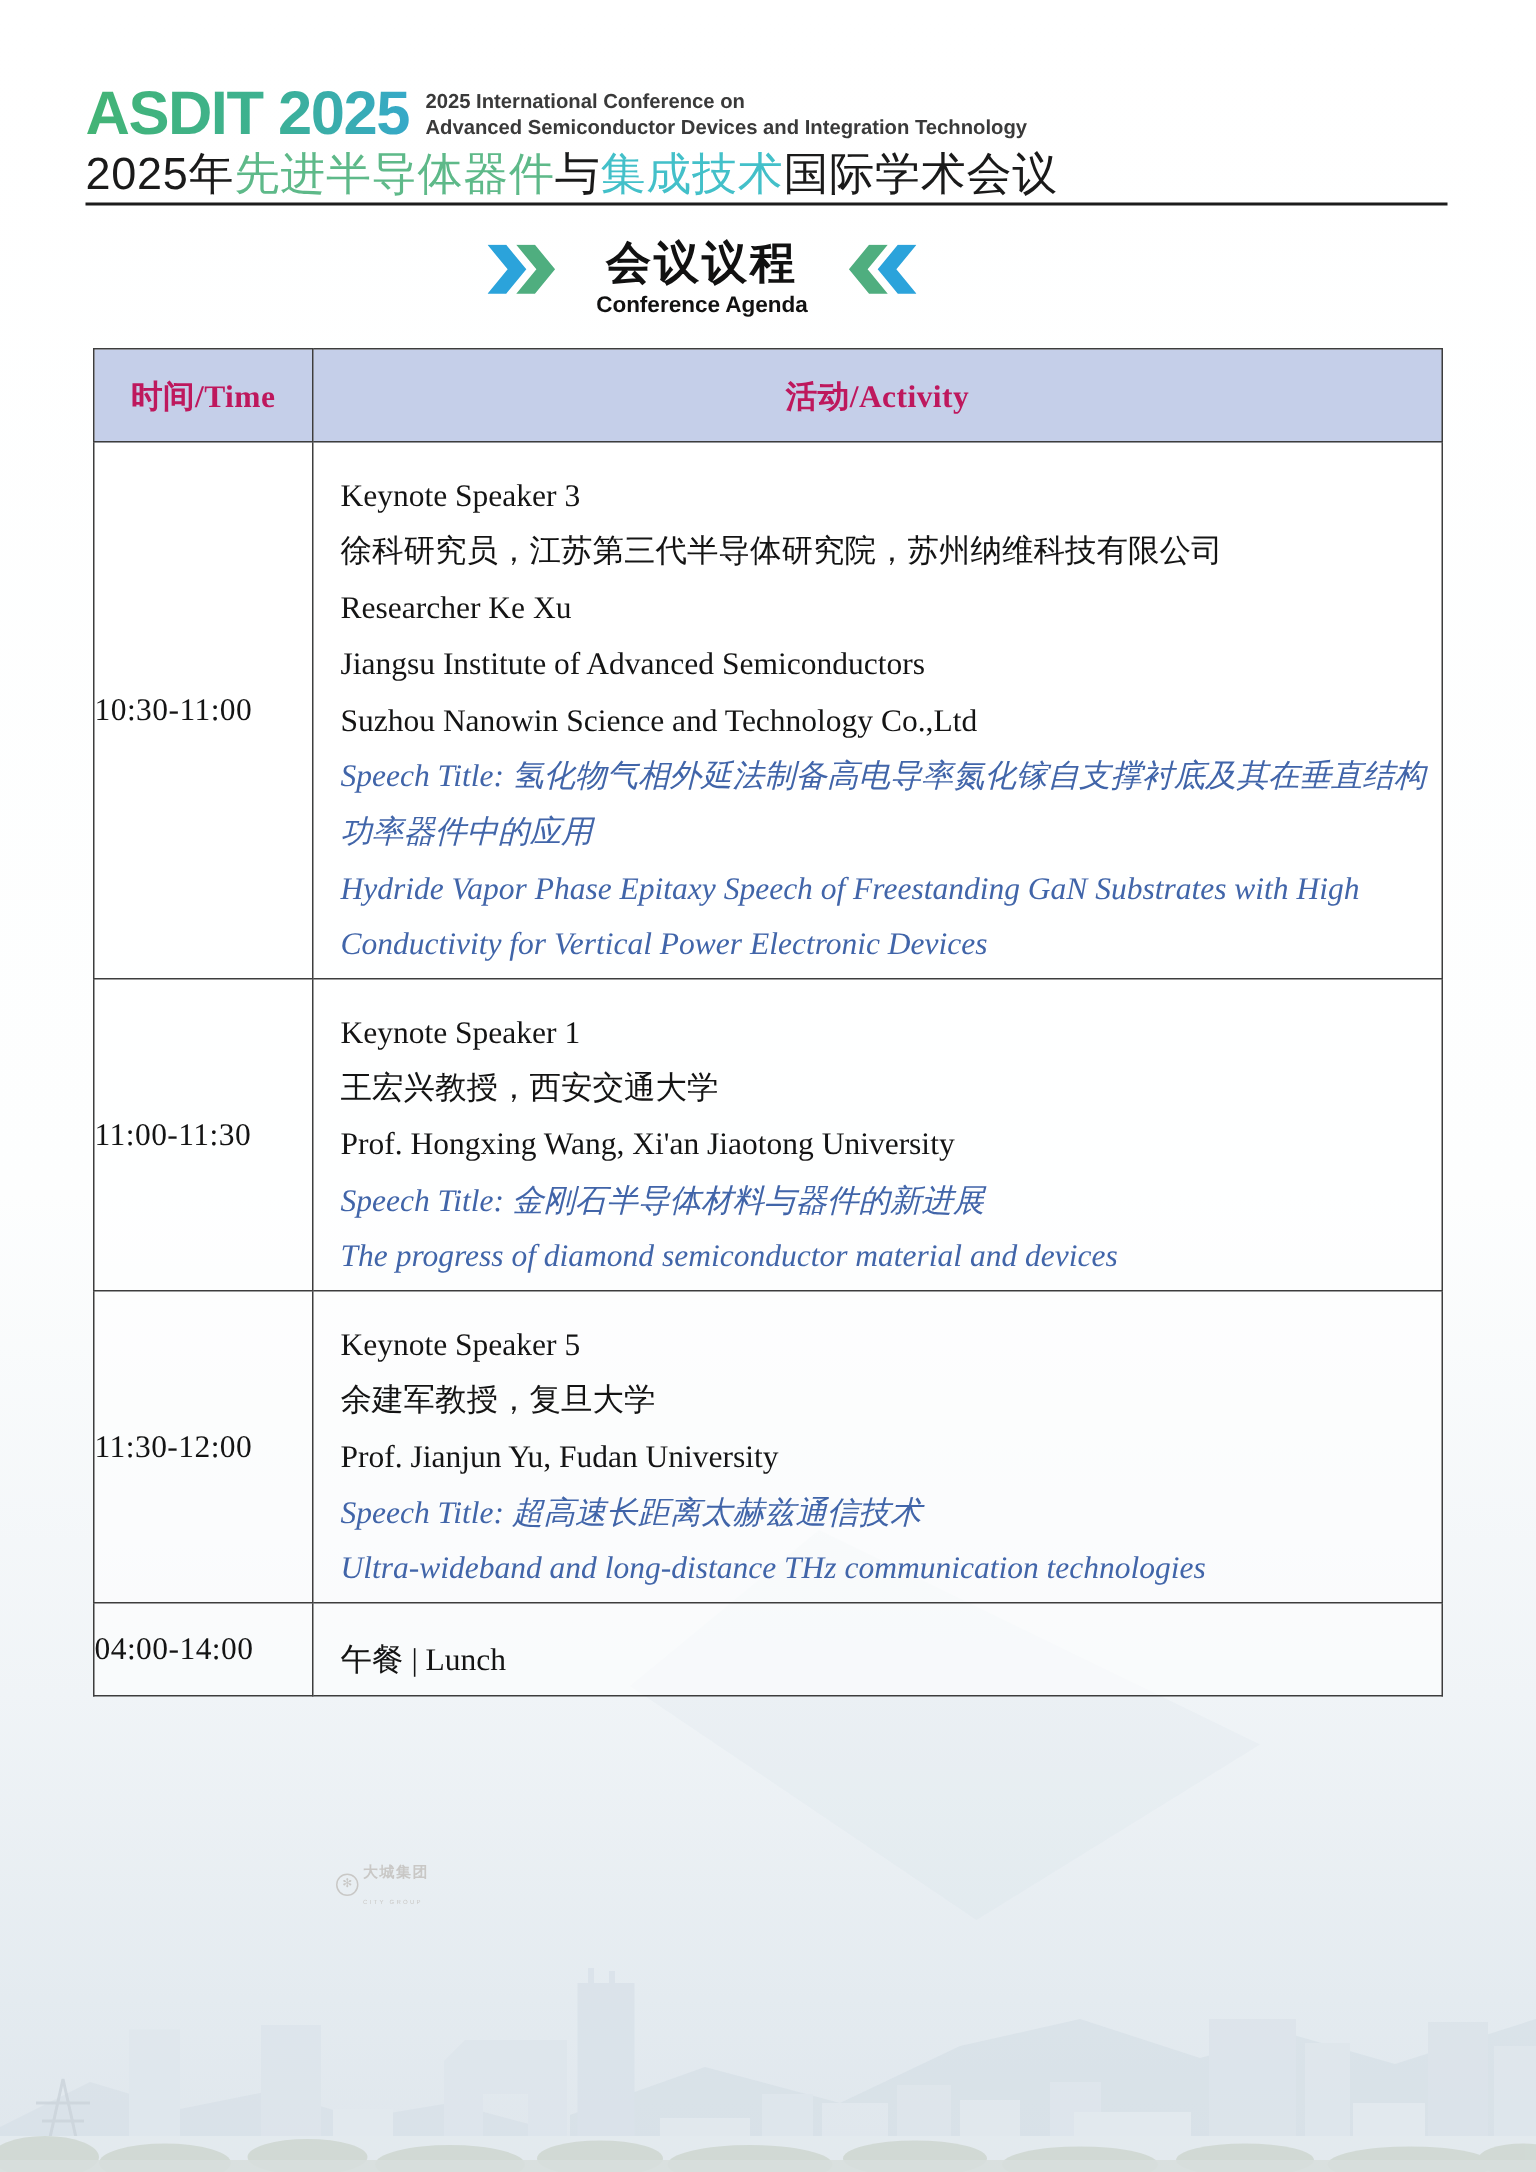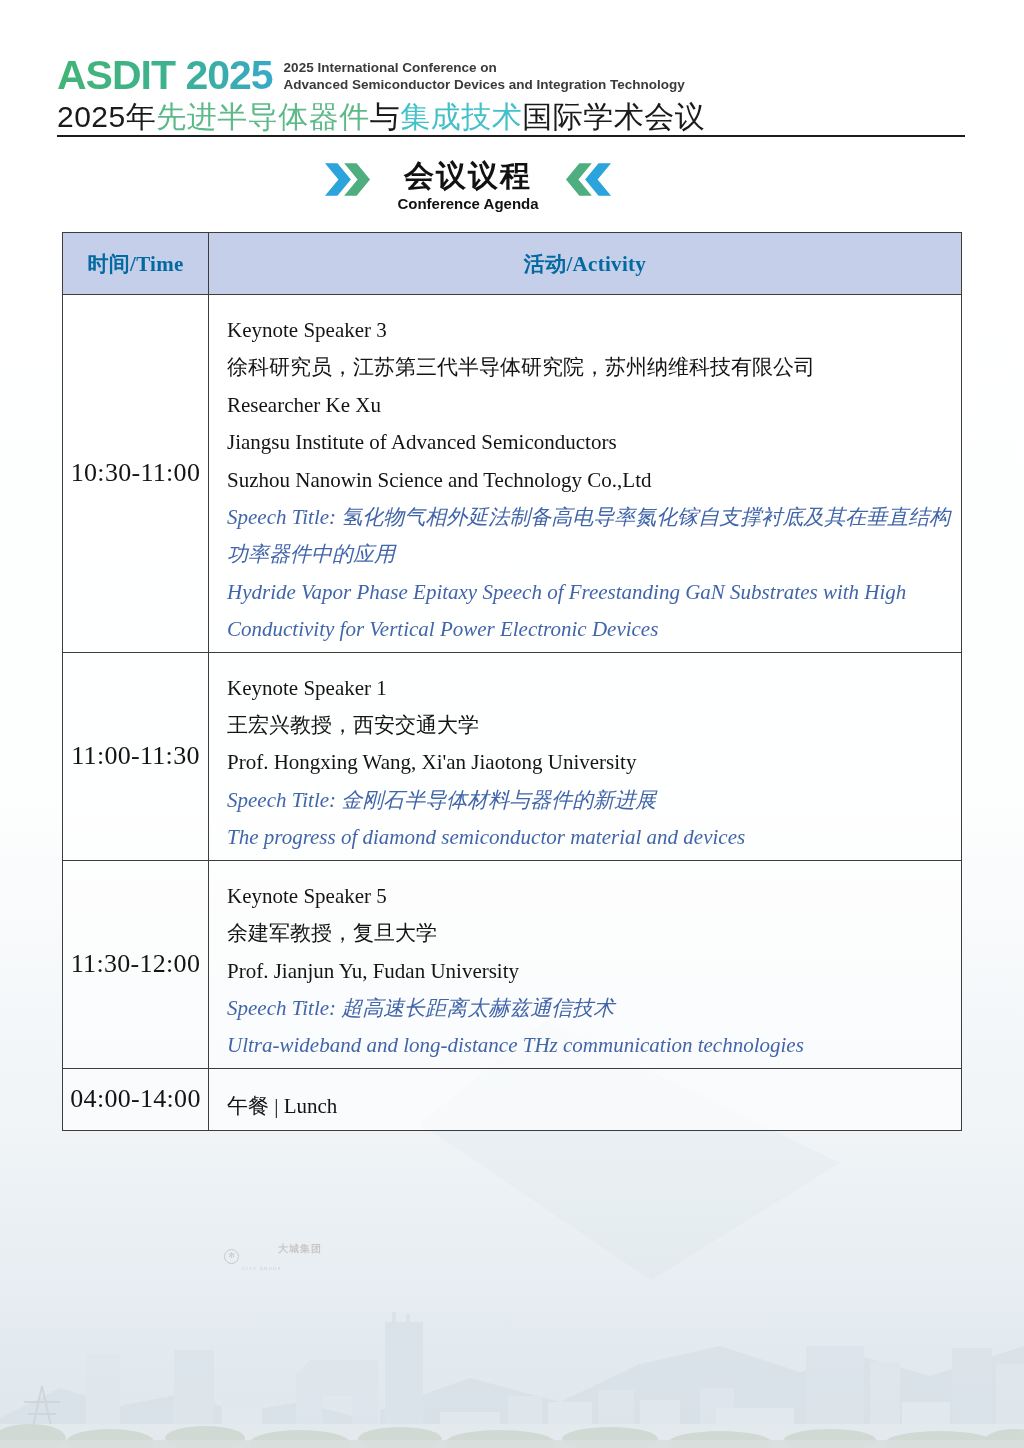--- a/index.html
+++ b/index.html
@@ -12,21 +12,21 @@
   
   .cityscape { position:absolute; left:0; bottom:0; width:1024px; height:298px; opacity:.75; }
   
   .facet { position:absolute; left:420px; top:1020px; width:420px; height:260px;
     background:rgba(175,198,214,0.07); clip-path:polygon(30% 0,100% 55%,55% 100%,0 40%); }
   
   .watermark { position:absolute; left:224px; top:1238px; display:flex; align-items:center; gap:3px;
     opacity:.45; color:#a39a90; }
   .watermark .wm-circle { width:15px; height:15px; border:1.5px solid #a39a90; border-radius:50%;
     display:flex; align-items:center; justify-content:center; font-size:8px; line-height:1; }
-  .watermark .wm-cn { font-size:10px; font-weight:700; letter-spacing:1px;margin-left:36px; }
+  .watermark .wm-cn { font-size:10px; font-weight:700; letter-spacing:1px; }
   .watermark .wm-en { font-size:4px; letter-spacing:1.5px; }
   
   .logo-row { position:absolute; left:57px; top:53px; display:flex; align-items:flex-start; }
   .logo-text {
     font-size:41px; font-weight:800; letter-spacing:-1px; line-height:44px;
     background:linear-gradient(90deg,#43b475 0%,#3db191 55%,#36a9c9 100%);
     -webkit-background-clip:text; background-clip:text; color:transparent;text-align:right; -webkit-text-fill-color:transparent;
   }
   .logo-subtitle { margin-left:11px; margin-top:6px; font-size:13.5px; font-weight:700; color:#3a3a3a; line-height:17px; }
   .cn-title { position:absolute; left:57px; top:99px; font-size:30px; font-weight:400; line-height:36px; letter-spacing:.5px; color:#1a1a1a; white-space:nowrap; }
@@ -37,25 +37,25 @@
   .agenda-heading { position:absolute; left:0; top:158px; width:908px; display:flex; justify-content:center; align-items:flex-start; gap:26px;padding-left:28px; }
   .agenda-heading .chev { margin-top:5px; }
   .heading-text { text-align:center; }
   .heading-cn { font-size:30px; font-weight:800; color:#111; line-height:36px; letter-spacing:2px; }
   .heading-en { font-size:15px; font-weight:700; color:#111; line-height:18px; margin-top:1px;text-align:center; }
   
   table.agenda { position:absolute; left:62px; top:232px; width:900px; border-collapse:collapse;
     font-family:"Liberation Serif","DejaVu Serif",serif; }
   table.agenda th, table.agenda td { border:1.5px solid #3d3d3d; }
   table.agenda th {
-    background:#c5cfe9; font-size:21px; font-weight:700; color:#0369a1;
+    background:#c5cfe9; font-size:21px; font-weight:700; color:#be185d;
     text-align:center; height:62px; letter-spacing:.3px;margin-top:40px;
   }
-  td.time-cell { width:146px; text-align:center; vertical-align:middle;
-    font-size:26px; color:#141414; background:rgba(255,255,255,0.6); letter-spacing:.3px; }
+  td.time-cell { width:146px; vertical-align:middle;
+    font-size:21px; color:#141414; background:rgba(255,255,255,0.6); letter-spacing:.3px; }
   td.activity-cell { vertical-align:middle; padding:17px 10px 3px 18px; background:rgba(255,255,255,0.6); }
   .line { font-size:21px; line-height:37.4px; color:#141414; }
   .line.speech { color:#4165a9; font-style:italic; }
   tr.r1 { height:341px; } tr.r2 { height:202px; } tr.r3 { height:201px; } tr.r4 { height:62px; }
 </style>
 </head>
 <body>
 
 <div class="page">
 

